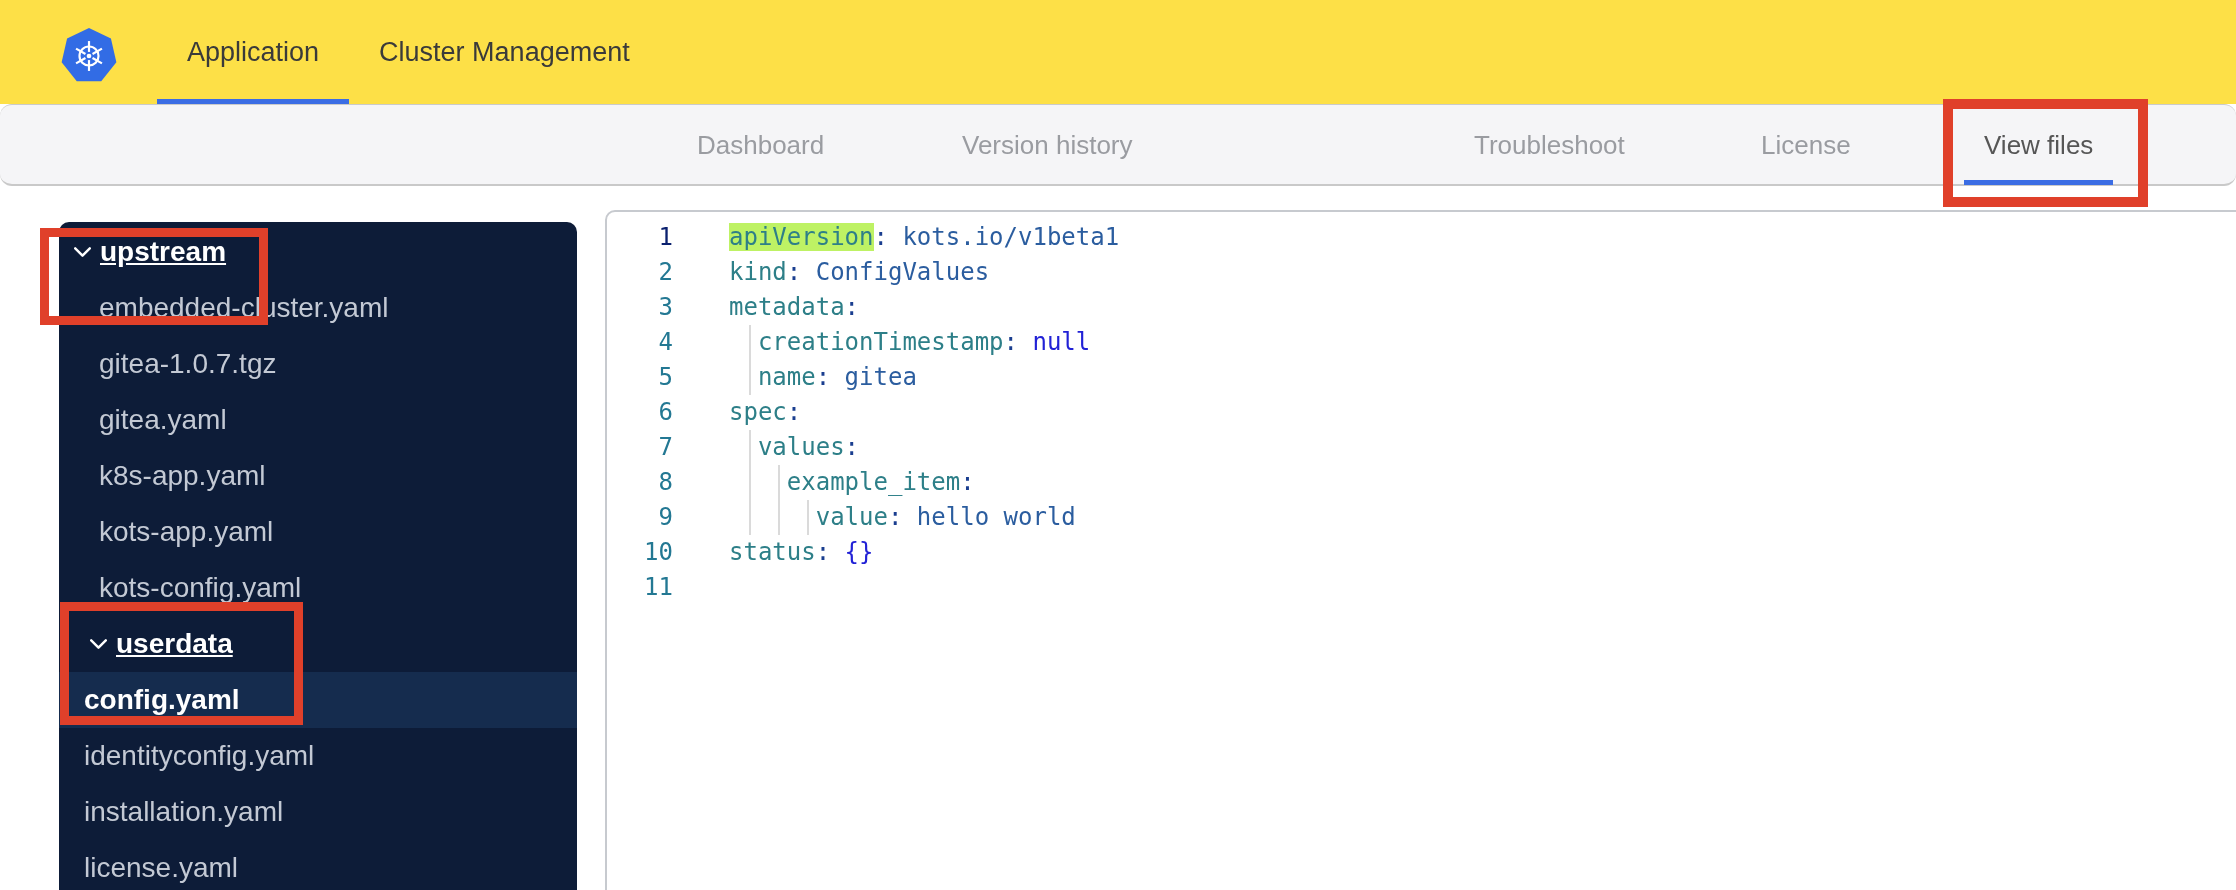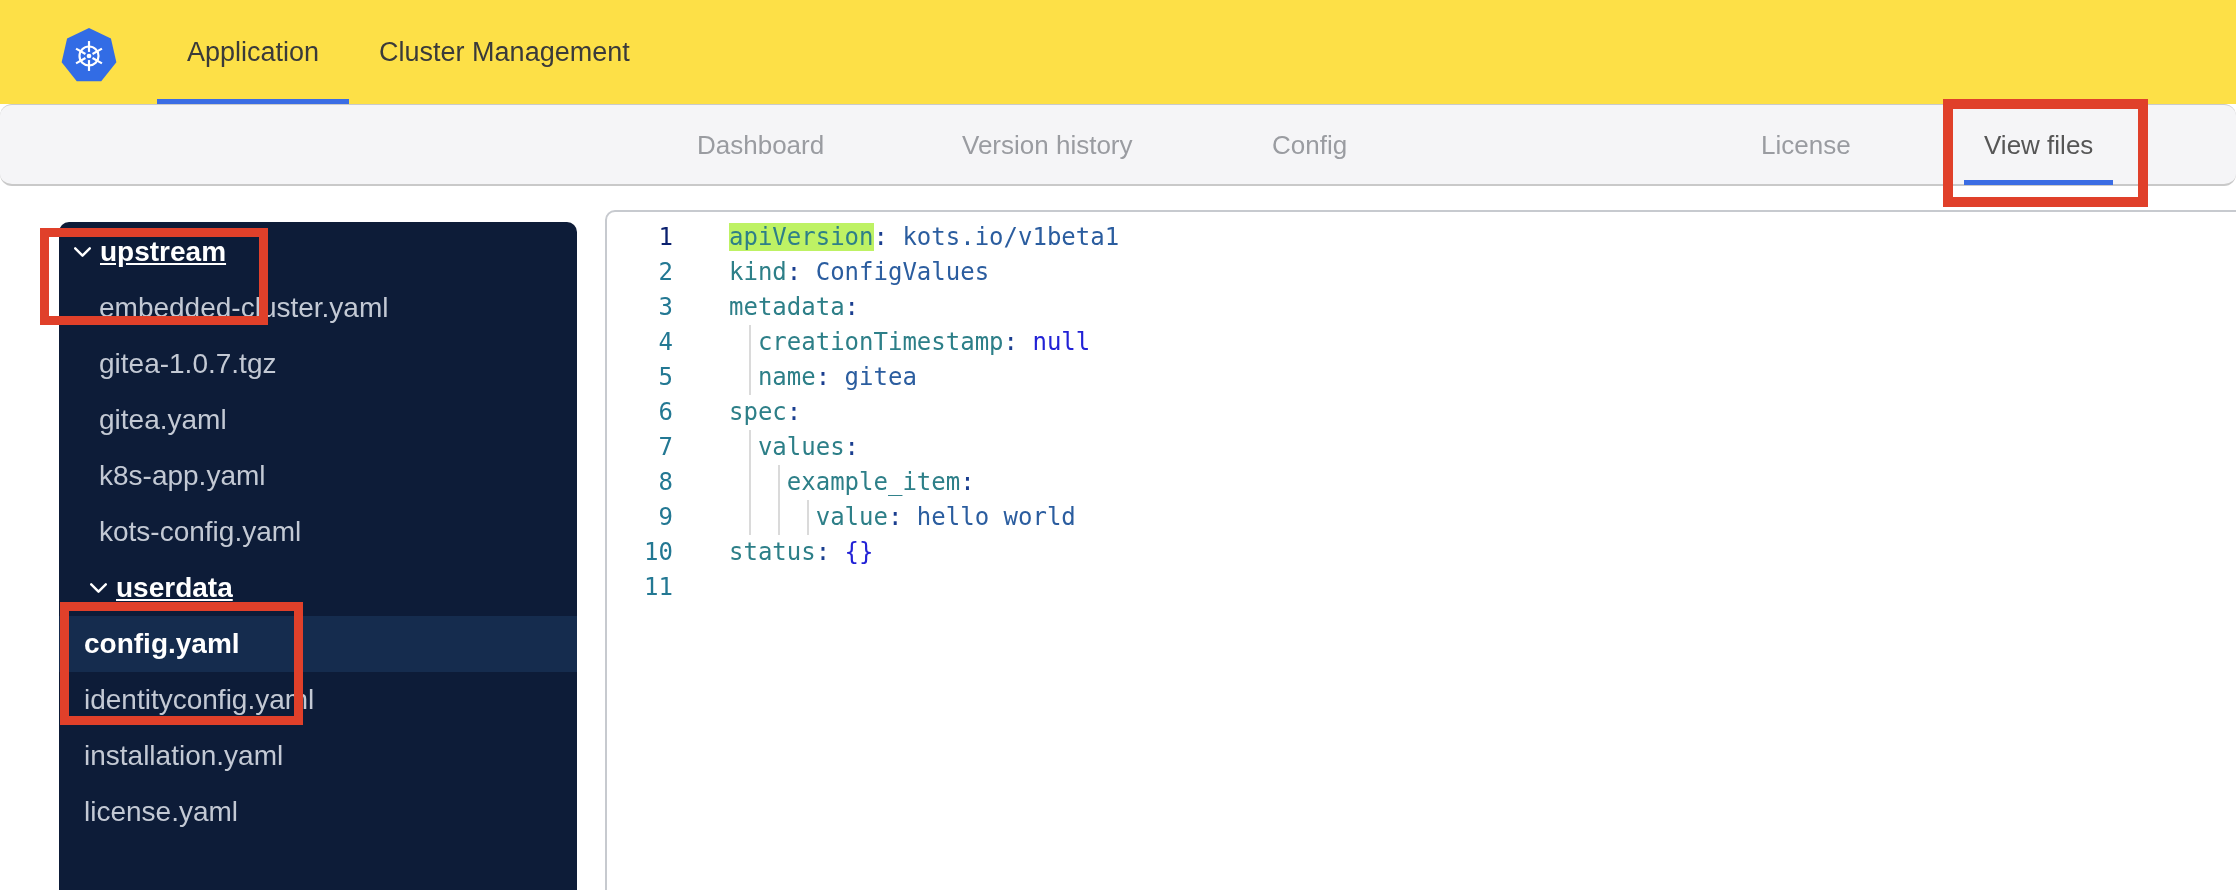--- a/index.html
+++ b/index.html
@@ -104,22 +104,22 @@
       </div>
   </div>
 
   <div class="subnav">
       <div class="stab" style="left: 677px;">
         <span>Dashboard</span>
       </div>
       <div class="stab" style="left: 942px;">
         <span>Version history</span>
       </div>
-      <div class="stab" style="left: 1252px;">
-        <span>Config</span>
+      <div class="stab" style="left: 1454px;">
+        <span>Troubleshoot</span>
       </div>
       <div class="stab" style="left: 1741px;">
         <span>License</span>
       </div>
       <div class="stab active" style="left: 1964px;">
         <span>View files</span>
         <div class="underline"></div>
       </div>
     </div>
 
@@ -138,20 +138,23 @@
       <div class="trow file lvl1">
         <span>gitea-1.0.7.tgz</span>
       </div>
       <div class="trow file lvl1">
         <span>gitea.yaml</span>
       </div>
       <div class="trow file lvl1">
         <span>k8s-app.yaml</span>
       </div>
       <div class="trow file lvl1">
+        <span>kots-app.yaml</span>
+      </div>
+      <div class="trow file lvl1">
         <span>kots-config.yaml</span>
       </div>
       <div class="trow folder lvl2">
         <span class="chev">
           <svg width="17" height="10" viewBox="0 0 14 8">
             <path d="M1 1l6 6 6-6" stroke="#fff" stroke-width="2" fill="none" stroke-linecap="round" stroke-linejoin="round"></path>
           </svg>
         </span>
         <span>userdata</span>
       </div>

